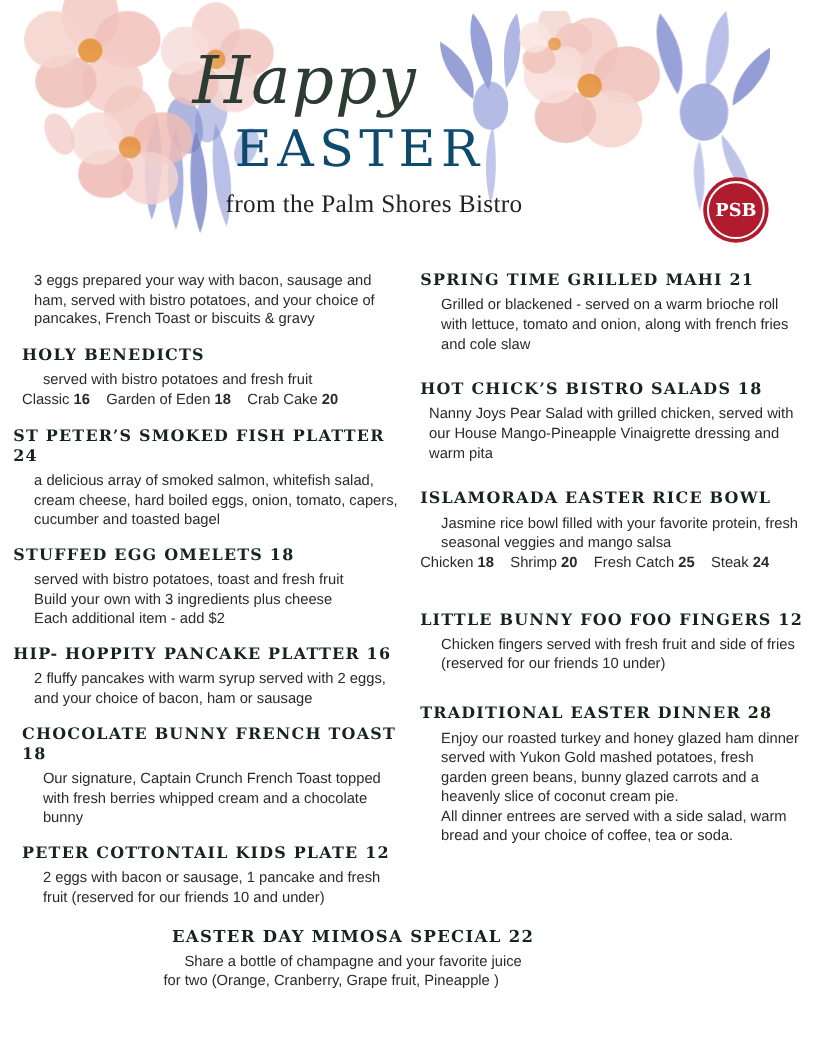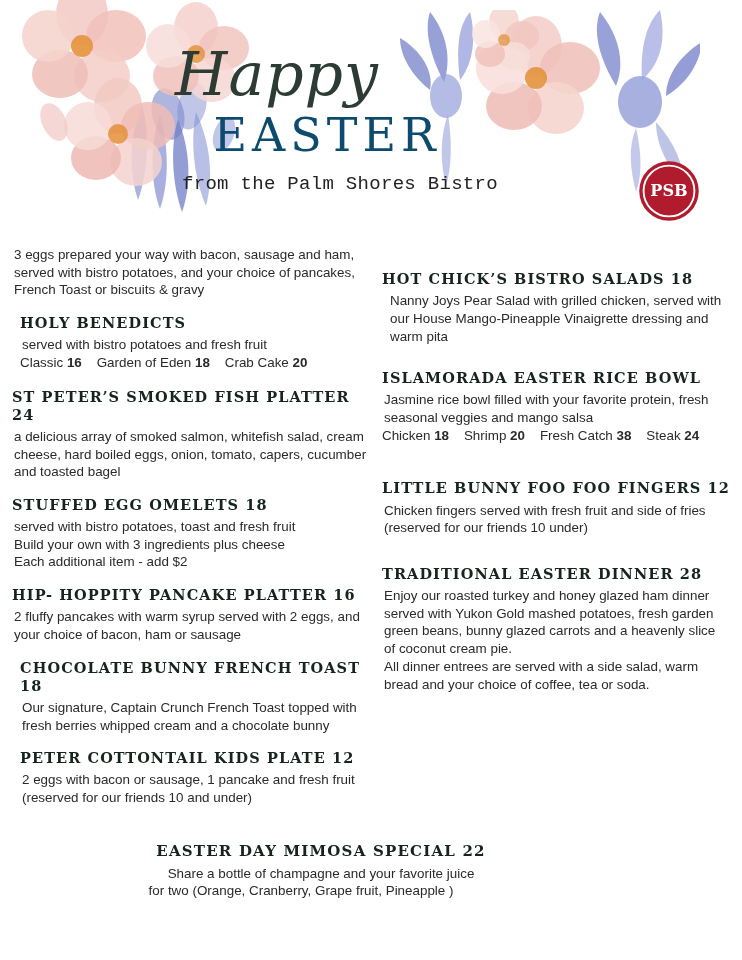--- a/index.html
+++ b/index.html
@@ -42,22 +42,22 @@
   .title-easter {
     font-family: "DejaVu Serif", serif;
     font-size: 46px;
     letter-spacing: 5px;
     color: #0c4a6e;
     line-height: 1.1;
     margin-top: 6px;
     margin-left: 60px;
   }
   .title-sub {
-    font-family: Liberation Mono, monospace;
-    font-size: 19px;
+    font-family: Liberation Serif, serif;
+    font-size: 23px;
     color: #222;
     margin-top: 12px;
     margin-left: 86px;
     letter-spacing: 0.3px;
   }
 
   
   .floral {
     position: absolute;
     pointer-events: none;
@@ -94,21 +94,21 @@
     letter-spacing: 1.1px;
     color: #16241d;
     margin-bottom: 4px;
     line-height: 1.25;
   }
   .item-desc {
     font-family: "Liberation Sans", sans-serif;
     font-size: 13.4px;
     line-height: 1.32;
     color: #2a2a2a;
-    margin-left: 2px;
+    margin-left: 19px;
   }
   .indent { margin-left: 8px; }
   .price-line {
     font-family: "Liberation Sans", sans-serif;
     font-size: 13.4px;
     line-height: 1.4;
     color: #2a2a2a;
   }
   .price-line b { font-weight: bold; }
 
@@ -272,38 +272,42 @@
 
     <div class="item indent">
       <div class="item-title">PETER COTTONTAIL KIDS PLATE 12</div>
       <div class="item-desc">2 eggs with bacon or sausage, 1 pancake and fresh fruit (reserved for our friends 10 and under)</div>
     </div>
 
   </div>
 
   <div class="col col-right">
 
+    <div class="item">
+      <div class="item-title">SPRING TIME GRILLED MAHI 21</div>
+      <div class="item-desc">Grilled or blackened - served on a warm brioche roll with lettuce, tomato and onion, along with french fries and cole slaw</div>
+    </div>
 
     <div class="item" style="margin-top:24px">
       <div class="item-title">HOT CHICK’S BISTRO SALADS 18</div>
       <div class="item-desc indent">Nanny Joys Pear Salad with grilled chicken, served with our House Mango-Pineapple Vinaigrette dressing and warm pita</div>
     </div>
 
     <div class="item" style="margin-top:24px">
       <div class="item-title">ISLAMORADA EASTER RICE BOWL</div>
       <div class="item-desc">Jasmine rice bowl filled with your favorite protein, fresh seasonal veggies and mango salsa</div>
       <div class="price-line">
         <span>Chicken</span>
         <b>18</b>
         &nbsp;&nbsp;
         <span>Shrimp</span>
         <b>20</b>
         &nbsp;&nbsp;
         <span>Fresh Catch</span>
-        <b>38</b>
+        <b>25</b>
         &nbsp;&nbsp;
         <span>Steak</span>
         <b>24</b>
       </div>
     </div>
 
     <div class="item" style="margin-top:34px">
       <div class="item-title">LITTLE BUNNY FOO FOO FINGERS 12</div>
       <div class="item-desc">Chicken fingers served with fresh fruit and side of fries (reserved for our friends 10 under)</div>
     </div>

